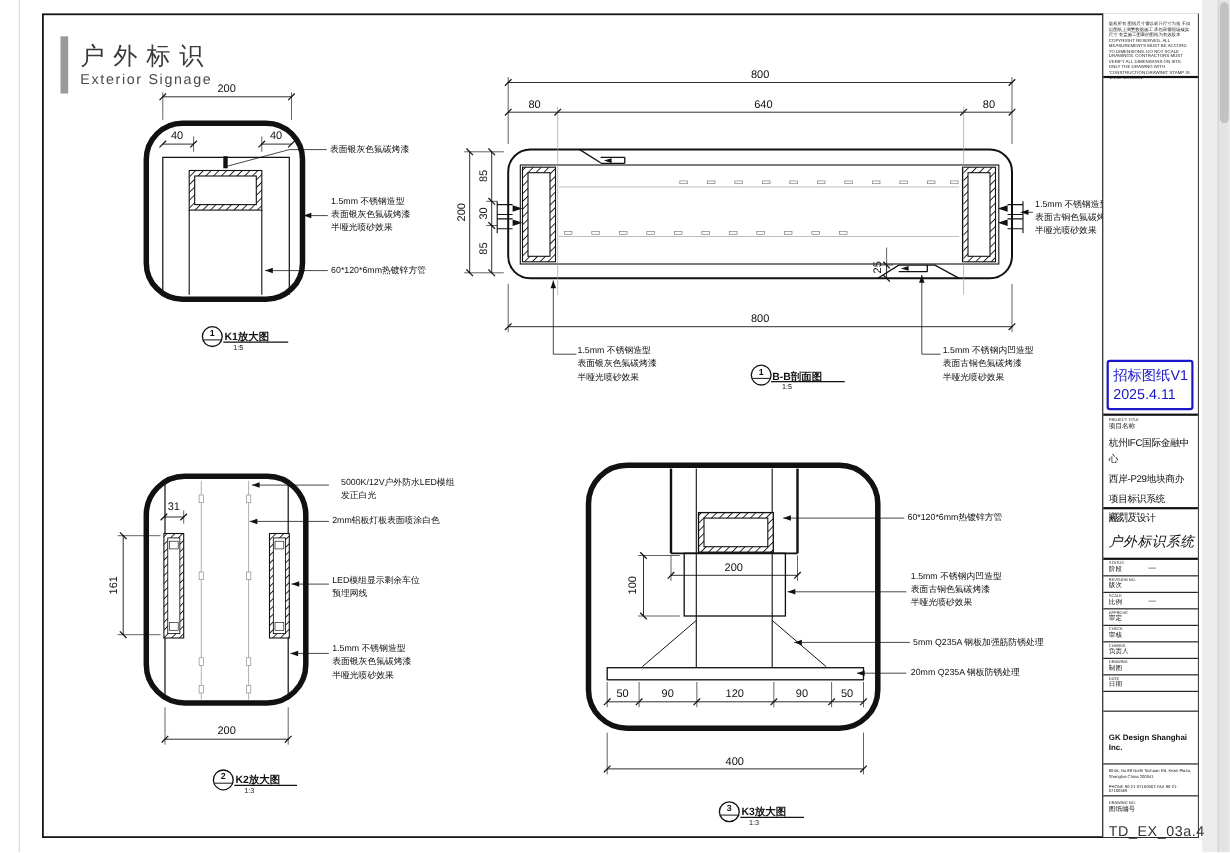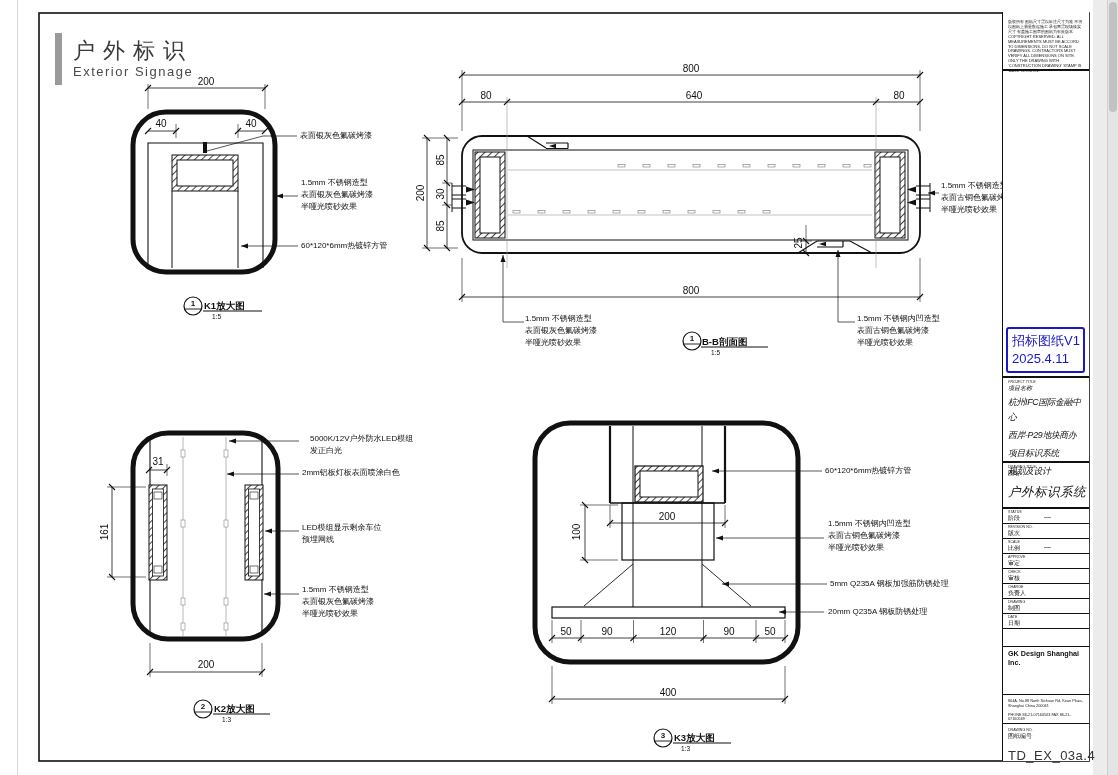--- a/index.html
+++ b/index.html
@@ -23,29 +23,29 @@
   .dname{position:absolute;font-size:9.5px;font-weight:600;color:#111;white-space:nowrap;}
   .dscale{position:absolute;font-size:6.5px;color:#111;}
   
   .tb{left:1002px;top:12px;width:87px;height:749px;border-left:1.5px solid #111;background:#fff;box-sizing:border-box;}
   .tb .sec{position:absolute;left:0;right:0;box-sizing:border-box;}
   .tb-disc{top:8px;padding:0 4px 0 5px;font-size:4px;line-height:4.9px;color:#222;}
   .tb-rule{height:2px;background:#111;}
   .tb-stamp{top:315px;left:3px !important;right:4px !important;border:2px solid #1a17c9;border-radius:3px;padding:3px 0 3px 4px;color:#1a17c9;font-size:13px;line-height:18px;}
   .lab-en{display:block;font-size:3.6px;color:#222;line-height:4.5px;}
   .lab-cn{display:block;font-size:6px;color:#111;line-height:7px;}
-  .tb-project{top:366px;padding:2px 3px 0 5px;font-style:italic;}
+  .tb-project{top:366px;padding:2px 3px 0 5px;}
   .tb-project .pl{font-size:8.8px;line-height:15px;letter-spacing:-0.3px;margin-top:3px;}
   .tb-dtitle{top:451px;padding:2px 3px 0 5px;}
   .tb-dtitle .dt{font-size:12.5px;margin-top:7px;letter-spacing:0.5px;font-style:italic;}
   .tb-rows{top:497px;}
   .tb-row{position:relative;height:13px;border-bottom:1px solid #111;padding:1px 2px 0 5px;box-sizing:content-box;}
   .tb-row .val{position:absolute;right:38px;top:4px;font-size:7px;}
   .tb-empty{top:609px;height:26px;border-bottom:1.5px solid #111;}
-  .tb-company{top:636px;height:47px;border-bottom:1px solid #111;font-weight:bold;font-size:7.2px;padding:1px 2px 0 5px;}
+  .tb-company{top:636px;height:47px;border-bottom:1px solid #111;font-weight:bold;font-size:7.2px;padding:18px 2px 0 5px;}
   .tb-address{top:684px;height:28px;border-bottom:1.5px solid #111;font-size:3.8px;line-height:4.8px;padding:3px 3px 0 5px;color:#222;}
   .tb-address .ph{margin-top:4px;}
   .tb-drawno{top:713px;padding:3px 3px 0 5px;}
   .tb-drawno .no{font-size:13px;letter-spacing:0.5px;margin-top:8px;color:#333;}
 </style>
 </head>
 <body>
 
 <div id="stage">
 

